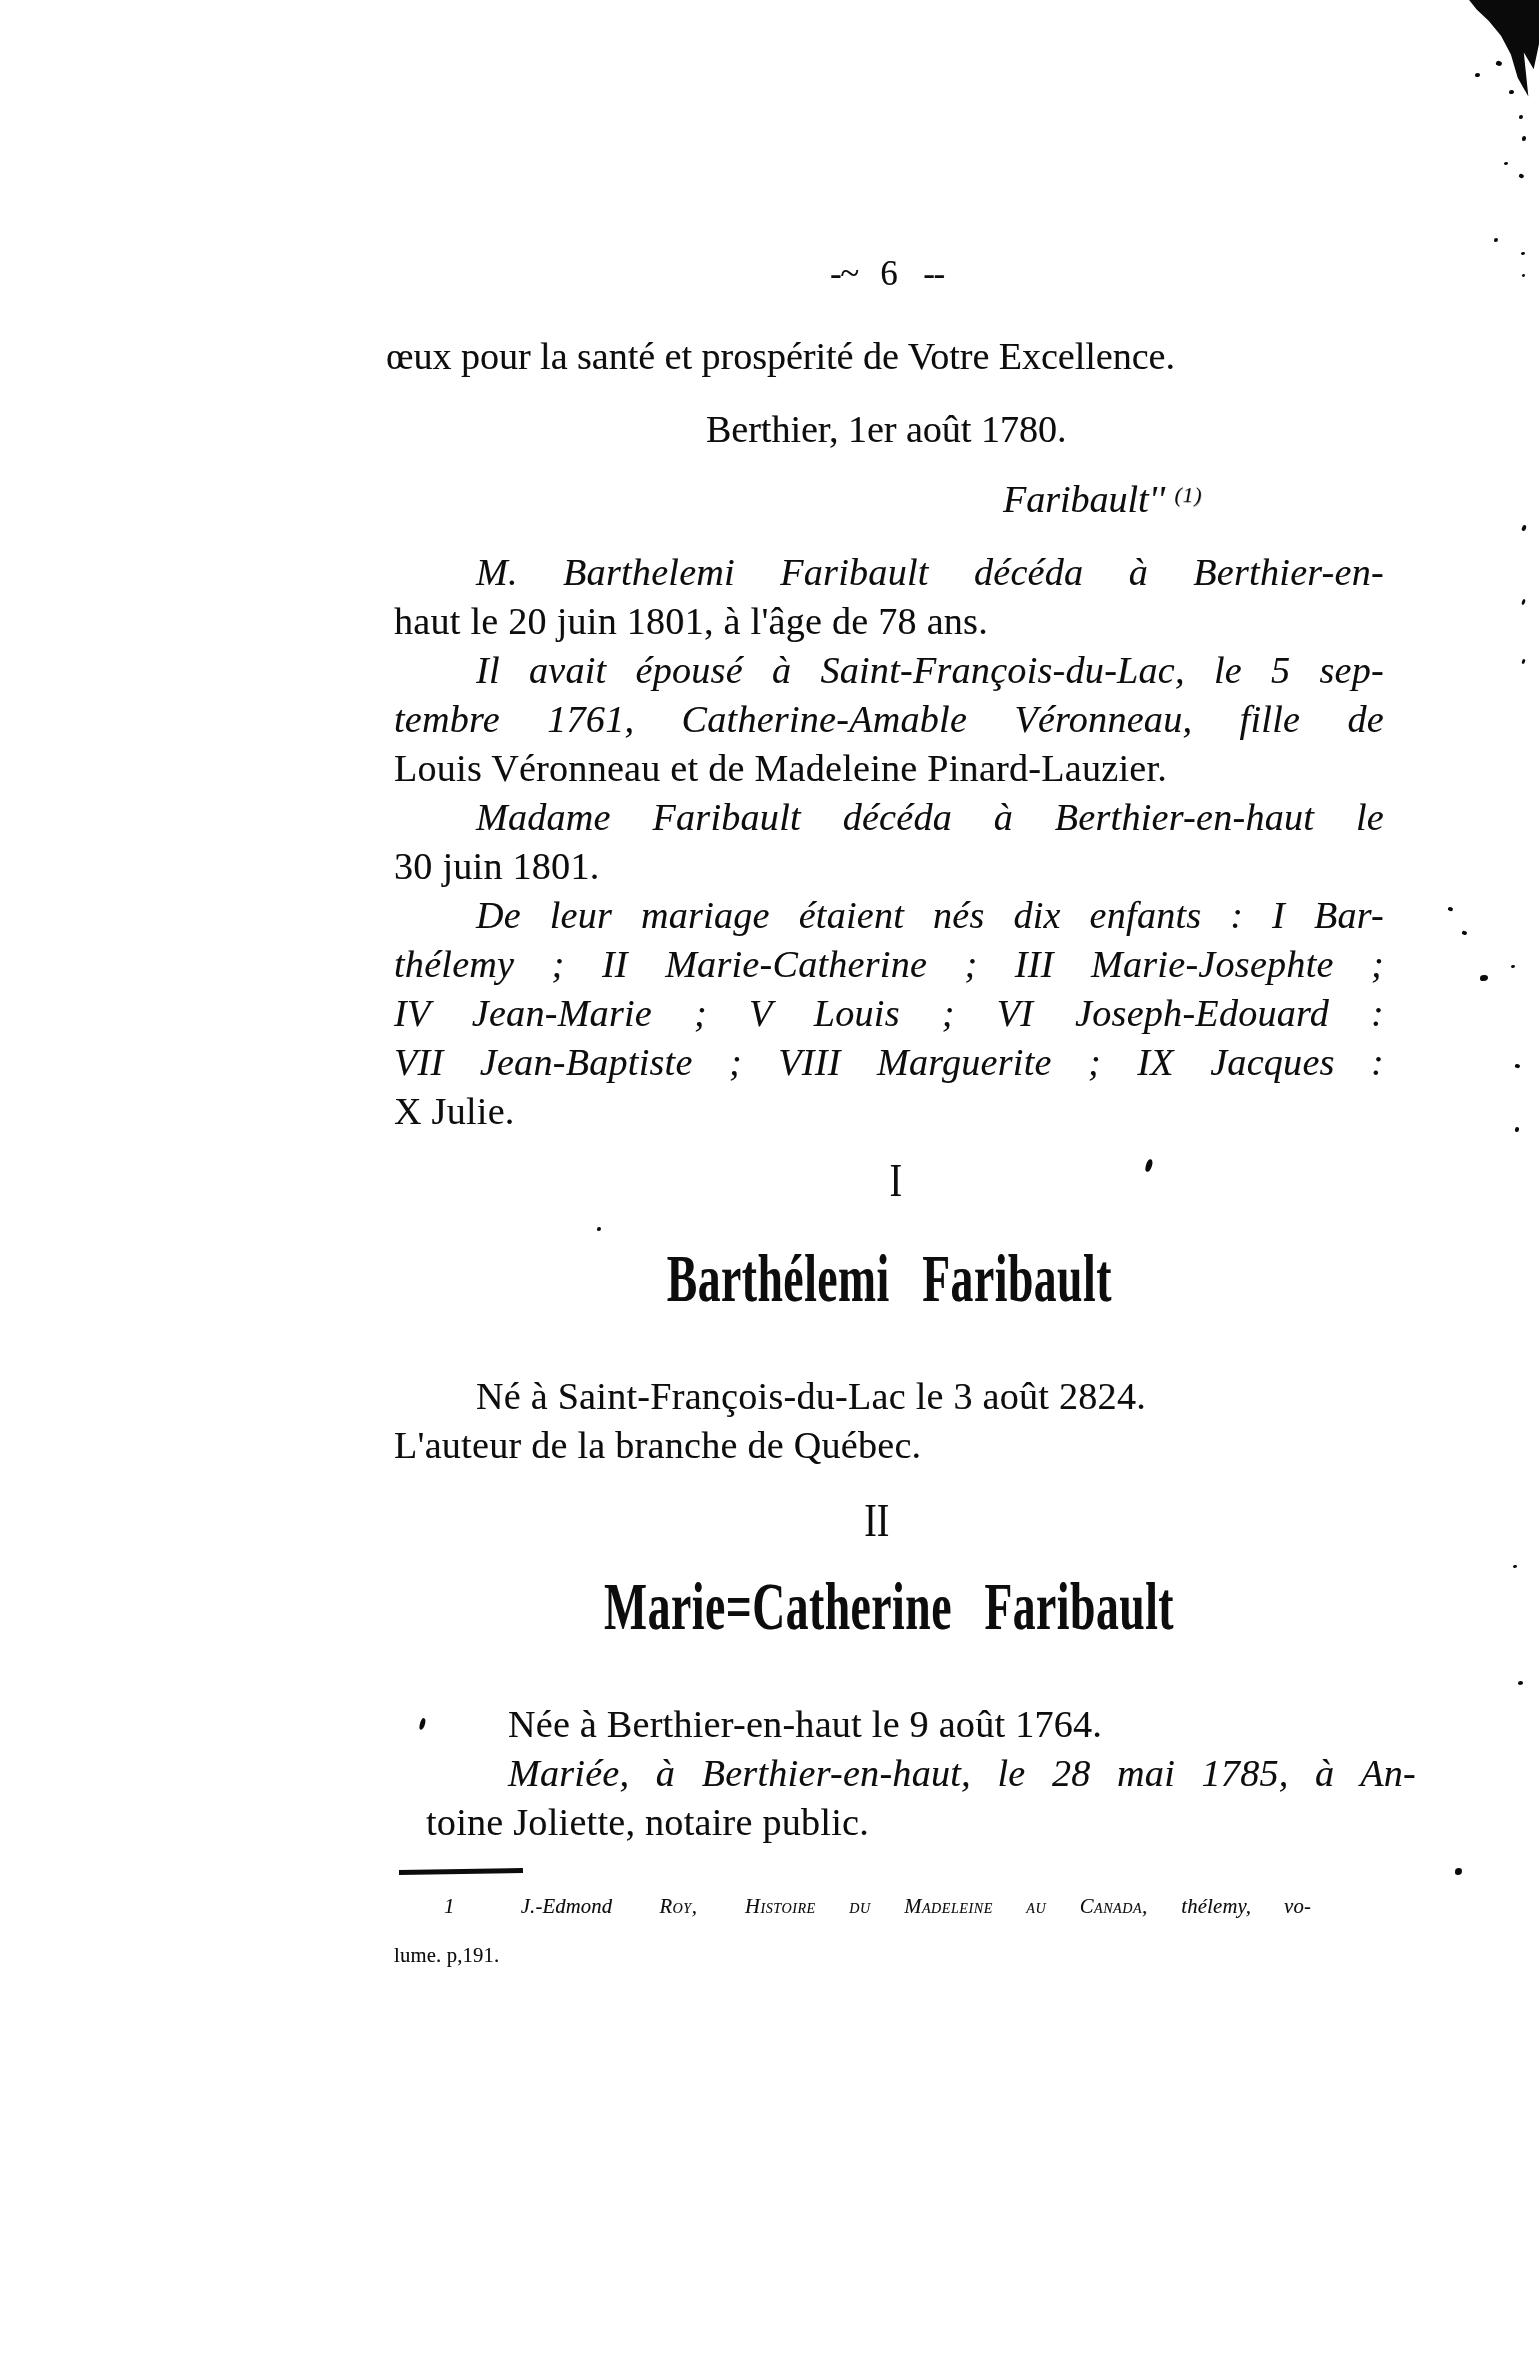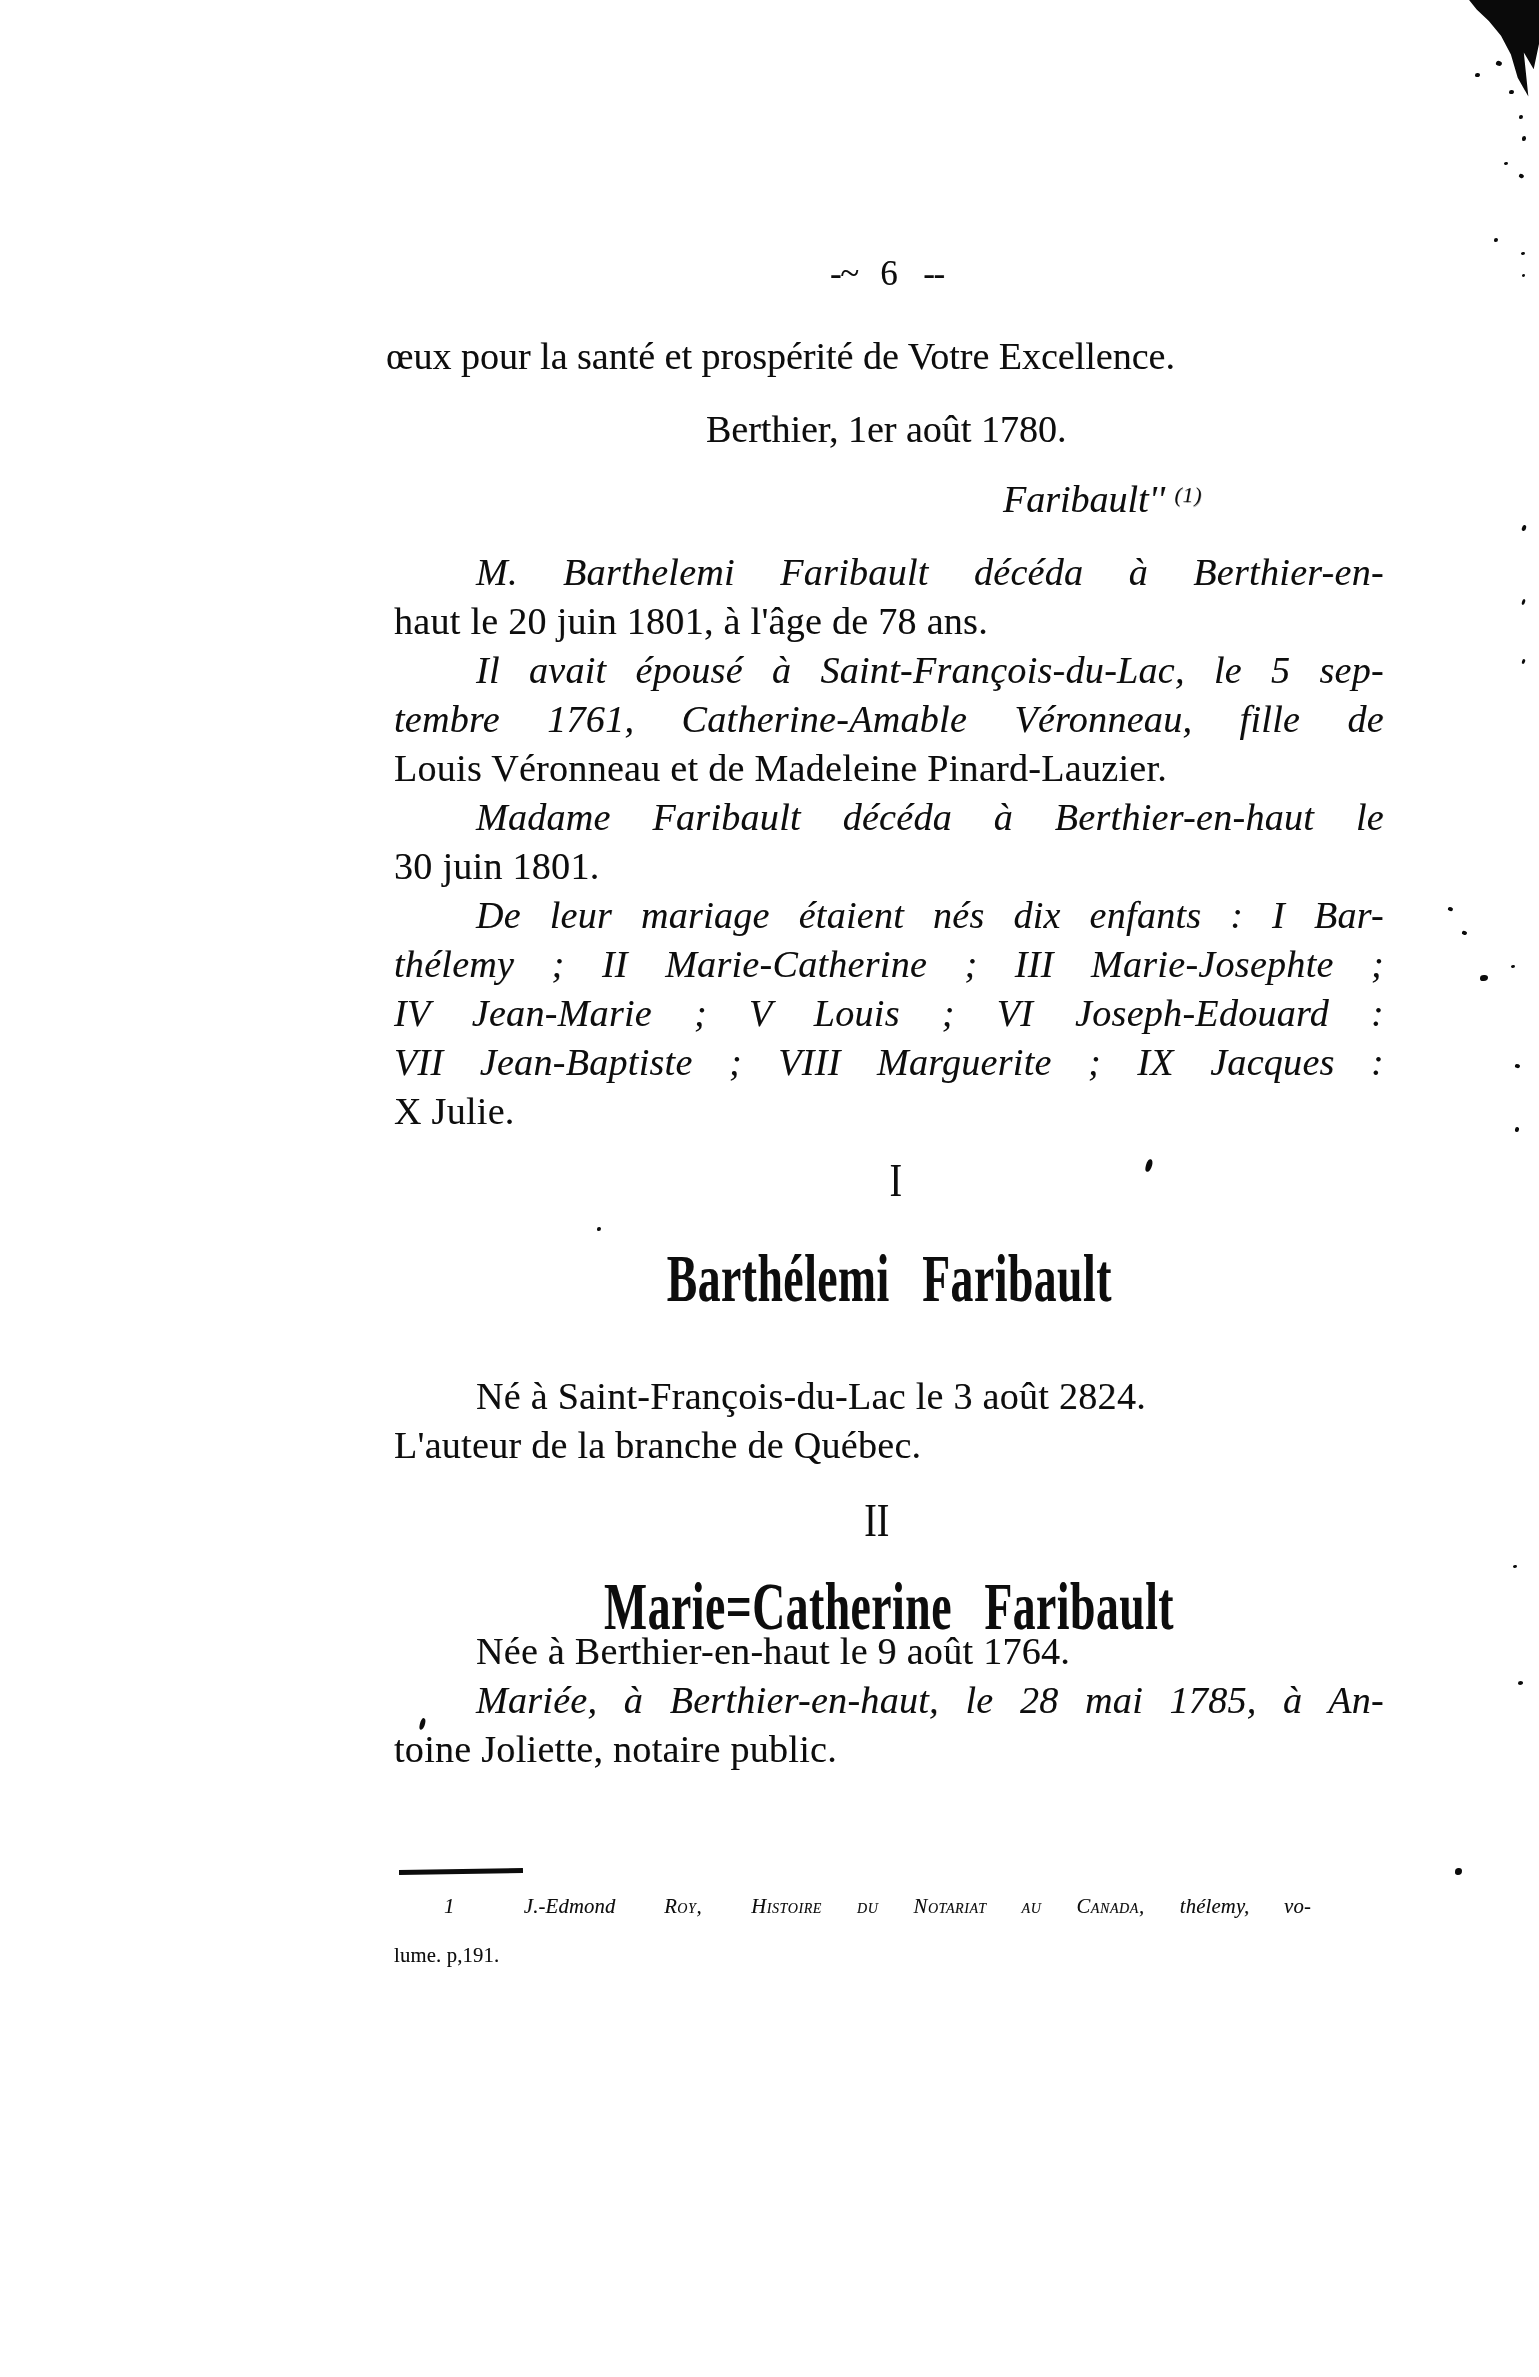--- a/index.html
+++ b/index.html
@@ -118,28 +118,28 @@
       <div class="line indent">Né à Saint-François-du-Lac le 3 août 2824.</div>
       <div class="line">L'auteur de la branche de Québec.</div>
     </div>
 
   <div class="abs col numeral" style="top:1493px; left:382px;">
     <span>II</span>
   </div>
   <div class="abs col heading" style="top:1568px;">
     <span>Marie=Catherine Faribault</span>
   </div>
-  <div class="abs col body-text" style="top:1627px;">
+  <div class="abs col body-text" style="top:1700px;margin-left:32px;">
       <div class="line indent">Née à Berthier-en-haut le 9 août 1764.</div>
       <div class="line indent just">Mariée, à Berthier-en-haut, le 28 mai 1785, à An-</div>
       <div class="line">toine Joliette, notaire public.</div>
     </div>
 
   <div class="abs rule" style="left:399px; top:1869px; width:124px; height:4.6px; transform:rotate(-1deg);"></div>
   <div class="abs footnote" style="left:394px; top:1889px;">
     <div class="line indent just">
-      <span>1</span>&nbsp;&nbsp;<span>J.-Edmond </span><span class="fn-sc">Roy,</span><span class="fn-sc"> Histoire du Notariat au Canada, </span><span>thélemy, vo-</span>
+      <span>1</span>&nbsp;&nbsp;<span>J.-Edmond </span><span class="fn-sc">Roy,</span><span class="fn-sc"> Histoire du Madeleine au Canada, </span><span>thélemy, vo-</span>
     </div>
     <div class="line">lume. p,191.</div>
   </div>
 
 </div>
 
 
 </body></html>

